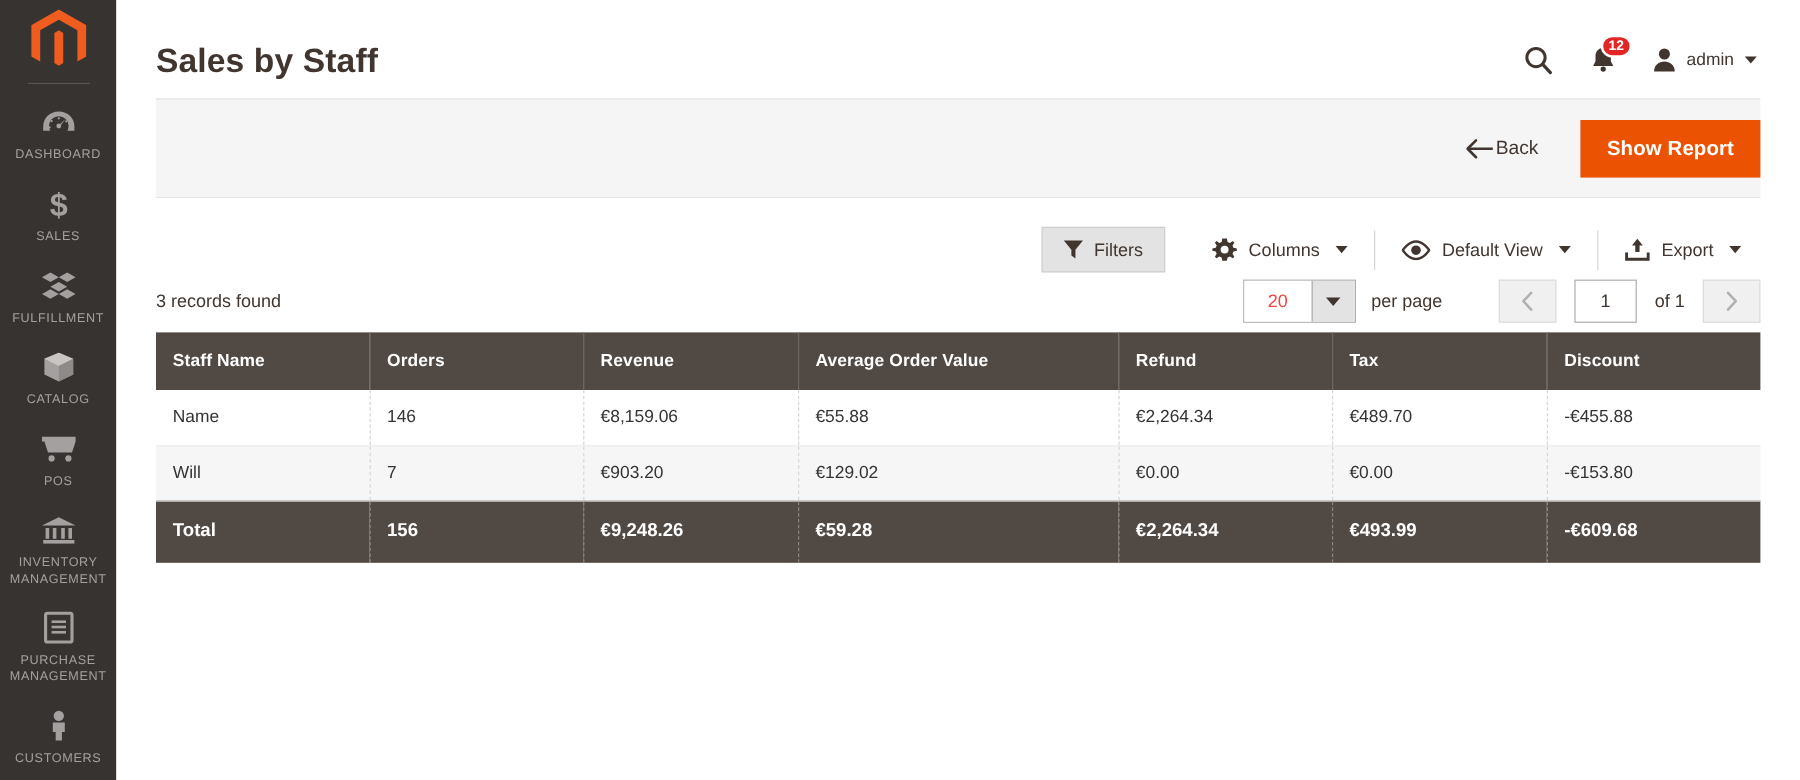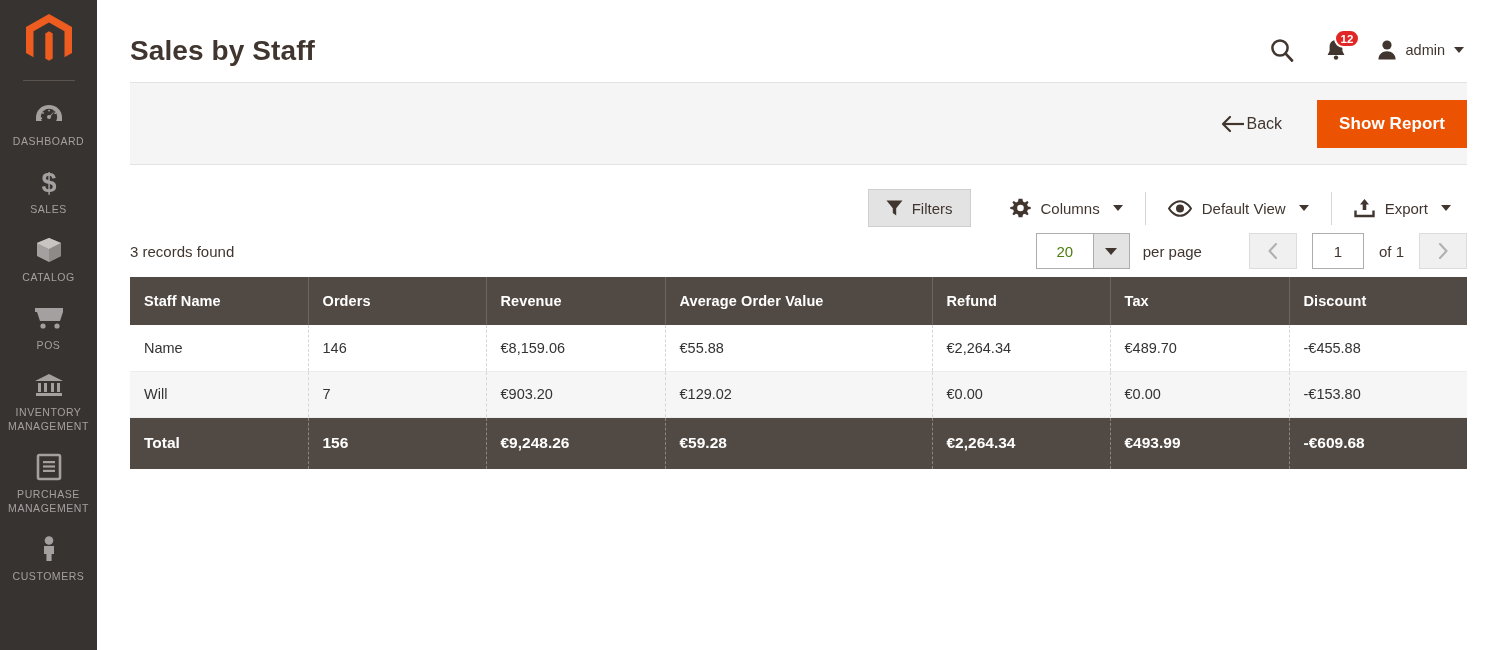--- a/index.html
+++ b/index.html
@@ -158,21 +158,21 @@
   .records-found { font-size: 15px; color: #41362f; }
   .pager { display: flex; align-items: center; }
   .perpage-select {
     display: flex; align-items: stretch;
     border: 1px solid #adadad;
     height: 36px;
     cursor: pointer;
   }
   .perpage-value {
     width: 56px; display: flex; align-items: center; justify-content: center;
-    font-size: 15px; color: #4d7c0f; background: #fff;
+    font-size: 15px; color: #ef4444; background: #fff;
   }
   .perpage-arrow {
     width: 36px; background: #e3e3e3;
     border-left: 1px solid #adadad;
     display: flex; align-items: center; justify-content: center;
   }
   .perpage-label { font-size: 15px; color: #41362f; margin-left: 13px; }
   .pager-nav { display: flex; align-items: center; margin-left: 47px; gap: 15px; }
   .pg-arrow {
     width: 48px; height: 36px;
@@ -265,20 +265,32 @@
 
     <a class="nav-item">
       <span class="nav-icon">
         <svg width="20" height="28" viewBox="0 0 20 28">
           <text x="10" y="24" font-family="'Liberation Sans',sans-serif" font-size="27" font-weight="bold" fill="#a5a0a0" text-anchor="middle">$</text>
         </svg>
       </span>
       <span class="nav-label">Sales</span>
     </a>
 
+    <a class="nav-item">
+      <span class="nav-icon">
+        <svg width="30" height="26" viewBox="0 0 30 26">
+          <path d="M8 2 L15 6 L8 10 L1 6 Z" fill="#a5a0a0"></path>
+          <path d="M22 2 L29 6 L22 10 L15 6 Z" fill="#a5a0a0"></path>
+          <path d="M15 10 L22 14 L15 18 L8 14 Z" fill="#a5a0a0"></path>
+          <path d="M8 16 L15 20 L8 24 L1 20 Z" fill="#a5a0a0"></path>
+          <path d="M22 16 L29 20 L22 24 L15 20 Z" fill="#a5a0a0"></path>
+        </svg>
+      </span>
+      <span class="nav-label">Fulfillment</span>
+    </a>
 
     <a class="nav-item">
       <span class="nav-icon">
         <svg width="28" height="28" viewBox="0 0 28 28">
           <path d="M14 2 L26 7 L26 20 L14 26 L2 20 L2 7 Z" fill="#a5a0a0"></path>
           <path d="M14 2 L26 7 L14 13 L2 7 Z" fill="#c9c5c3"></path>
           <path d="M14 13 L26 7 L26 20 L14 26 Z" fill="#8e8a87"></path>
         </svg>
       </span>
       <span class="nav-label">Catalog</span>

